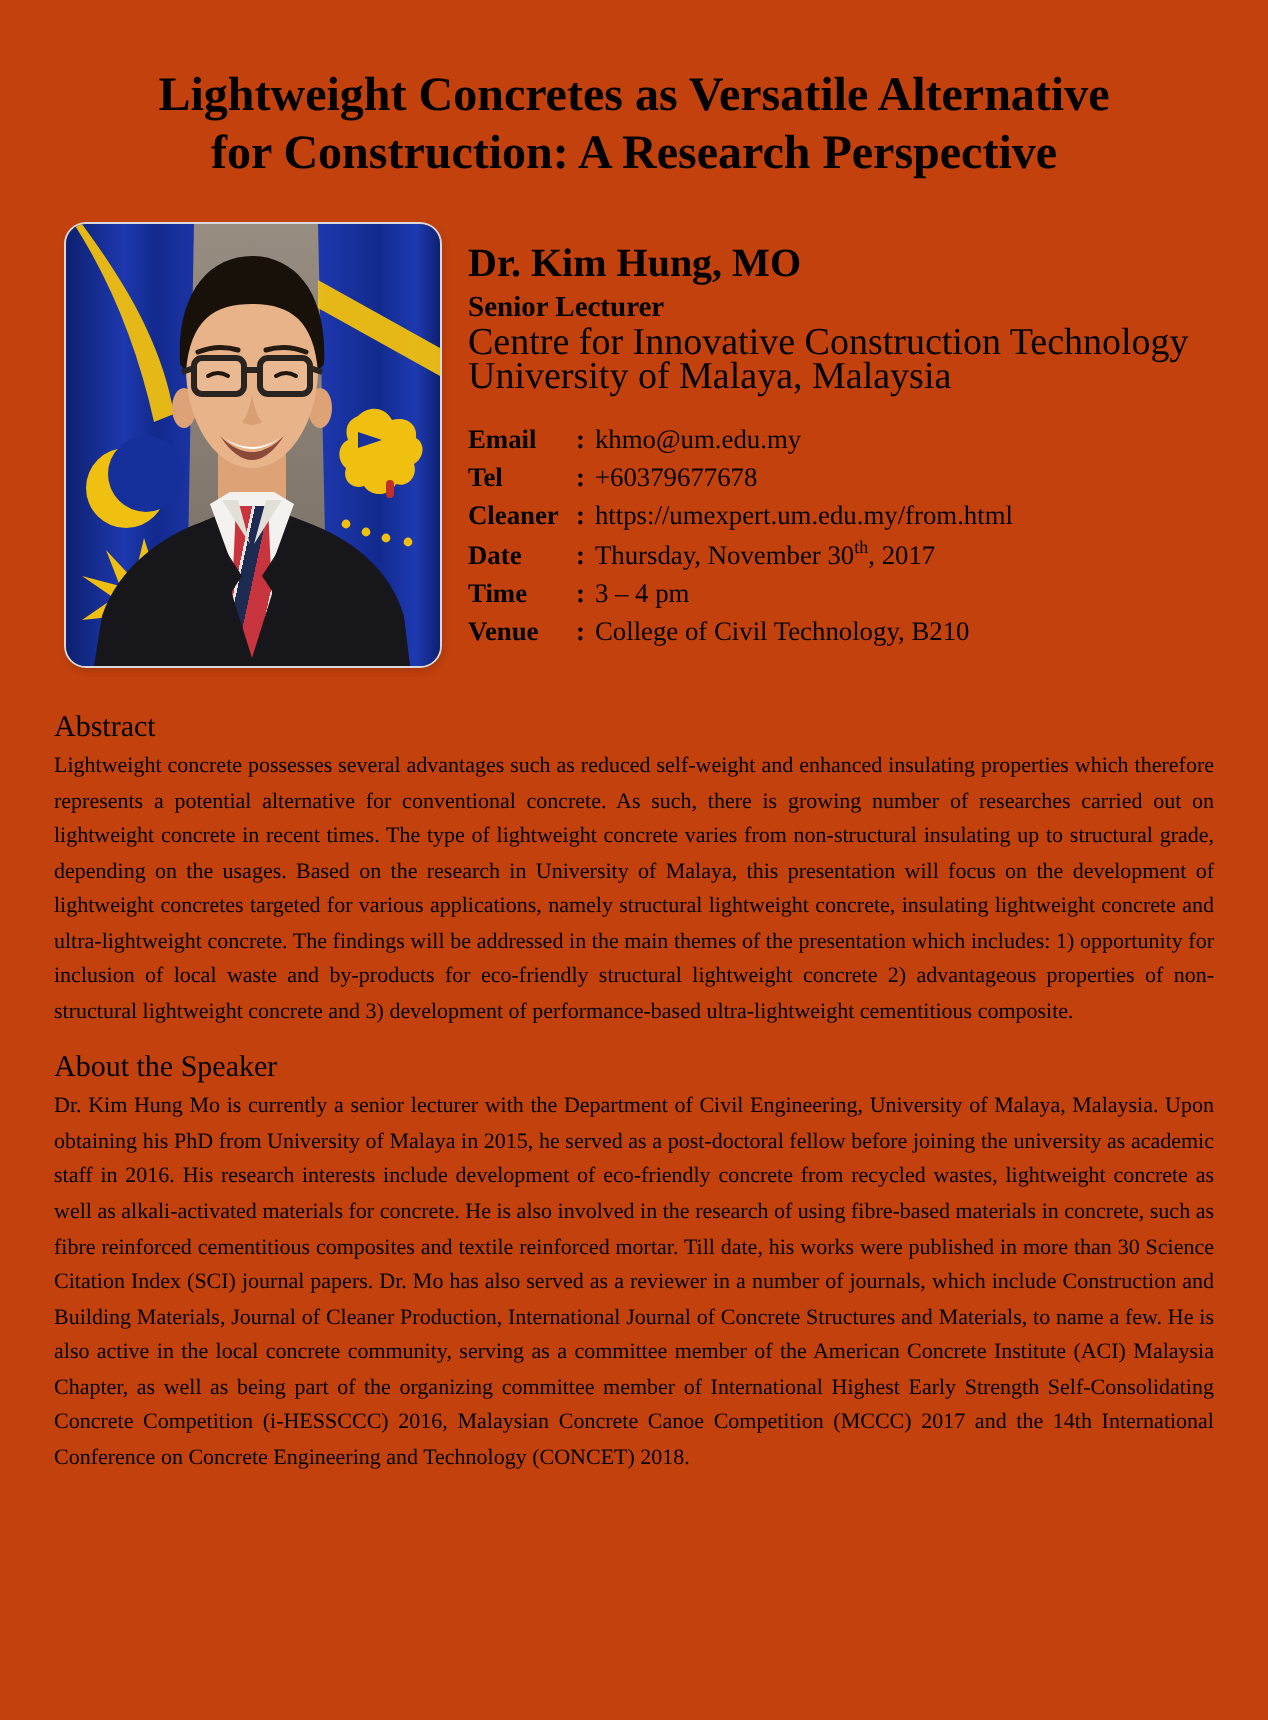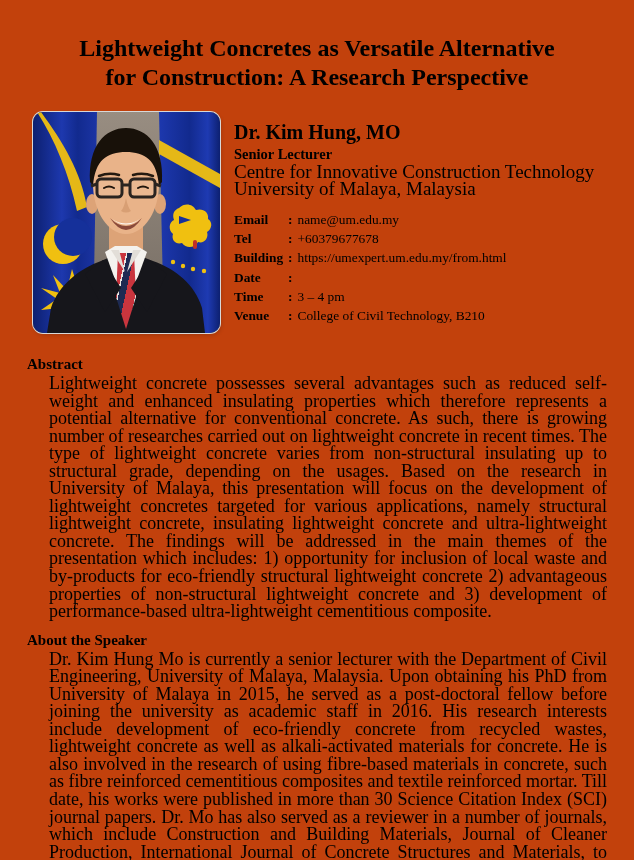--- a/index.html
+++ b/index.html
@@ -76,29 +76,28 @@
     font-weight: bold;
     flex: 0 0 auto;
     margin-right: 5px;
   }
   .contact-value { flex: 1 1 auto; }
   .contact-value sup { font-size: 9px; line-height: 0; }
 
   .section { margin-bottom: 10px; }
   .section-heading {
     font-size: 15px;
-    font-weight: bold;
+    font-weight: normal;
     line-height: 19px;
     margin-bottom: 1px;
   }
   .section-body {
-    font-size: 18px;
+    font-size: 11px;
     line-height: 17.55px;
     text-align: justify;
-    margin-left: 22px;
   }
 </style>
 </head>
 <body>
 
 <div class="page">
 
   <div class="title">
     <span>Lightweight Concretes as Versatile Alternative</span>
     <span>for Construction: A Research Perspective</span>
@@ -205,35 +204,36 @@
     <div class="speaker-info">
       <div class="speaker-name">Dr. Kim Hung, MO</div>
       <div class="speaker-role">Senior Lecturer</div>
       <div class="affiliation-line">Centre for Innovative Construction Technology</div>
       <div class="affiliation-line">University of Malaya, Malaysia</div>
 
       <div class="contact-block">
         <div class="contact-row">
           <span class="contact-label">Email</span>
           <span class="contact-colon">:</span>
-          <span class="contact-value">name@um.edu.my</span>
+          <span class="contact-value">khmo@um.edu.my</span>
         </div>
         <div class="contact-row">
           <span class="contact-label">Tel</span>
           <span class="contact-colon">:</span>
           <span class="contact-value">+60379677678</span>
         </div>
         <div class="contact-row">
-          <span class="contact-label">Building</span>
+          <span class="contact-label">Cleaner</span>
           <span class="contact-colon">:</span>
           <span class="contact-value">https://umexpert.um.edu.my/from.html</span>
         </div>
         <div class="contact-row">
           <span class="contact-label">Date</span>
           <span class="contact-colon">:</span>
+          <span class="contact-value"><span>Thursday, November 30</span><sup>th</sup><span>, 2017</span></span>
         </div>
         <div class="contact-row">
           <span class="contact-label">Time</span>
           <span class="contact-colon">:</span>
           <span class="contact-value">3 – 4 pm</span>
         </div>
         <div class="contact-row">
           <span class="contact-label">Venue</span>
           <span class="contact-colon">:</span>
           <span class="contact-value">College of Civil Technology, B210</span>

